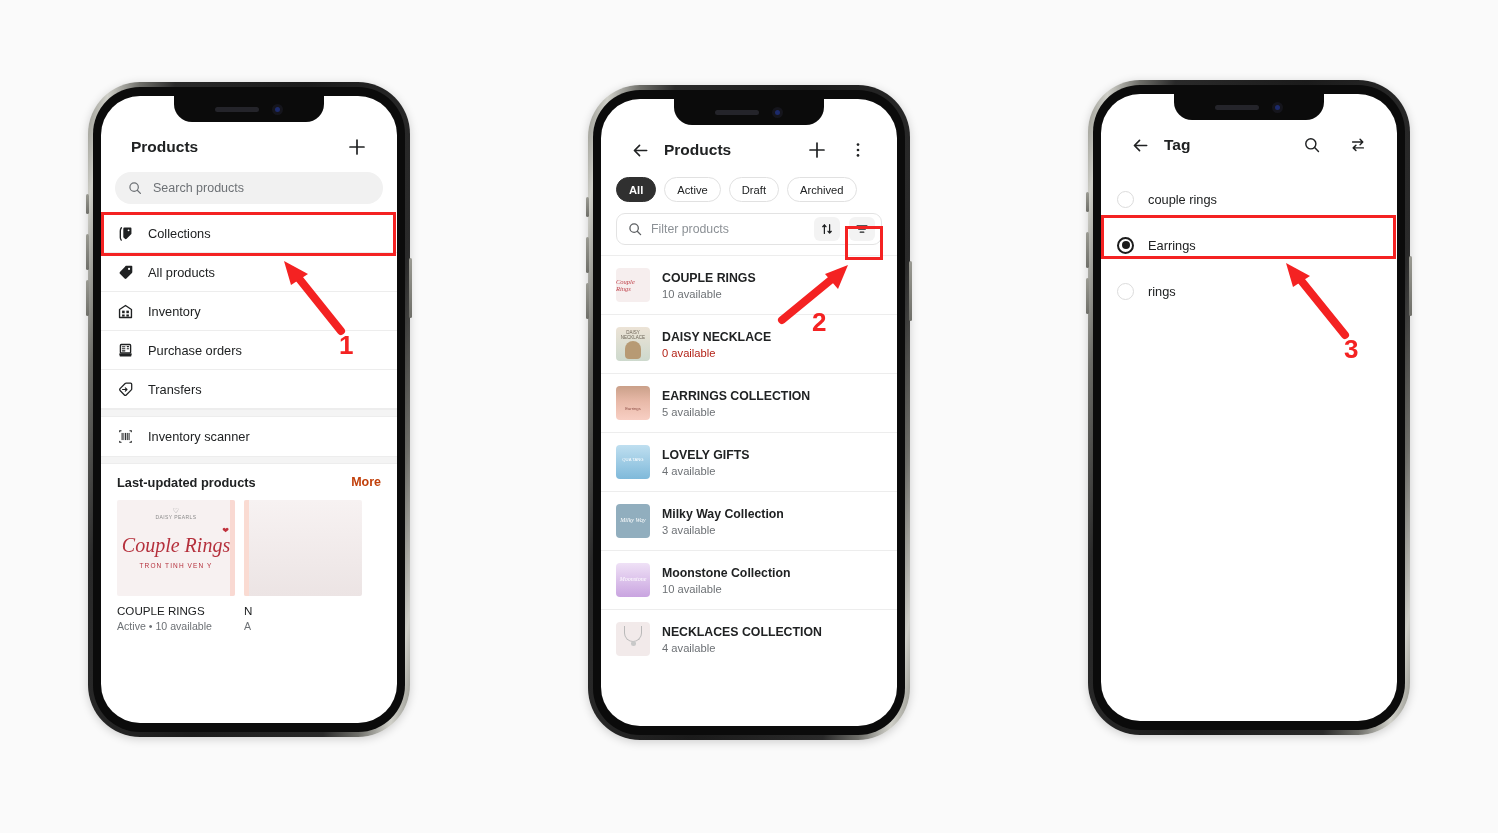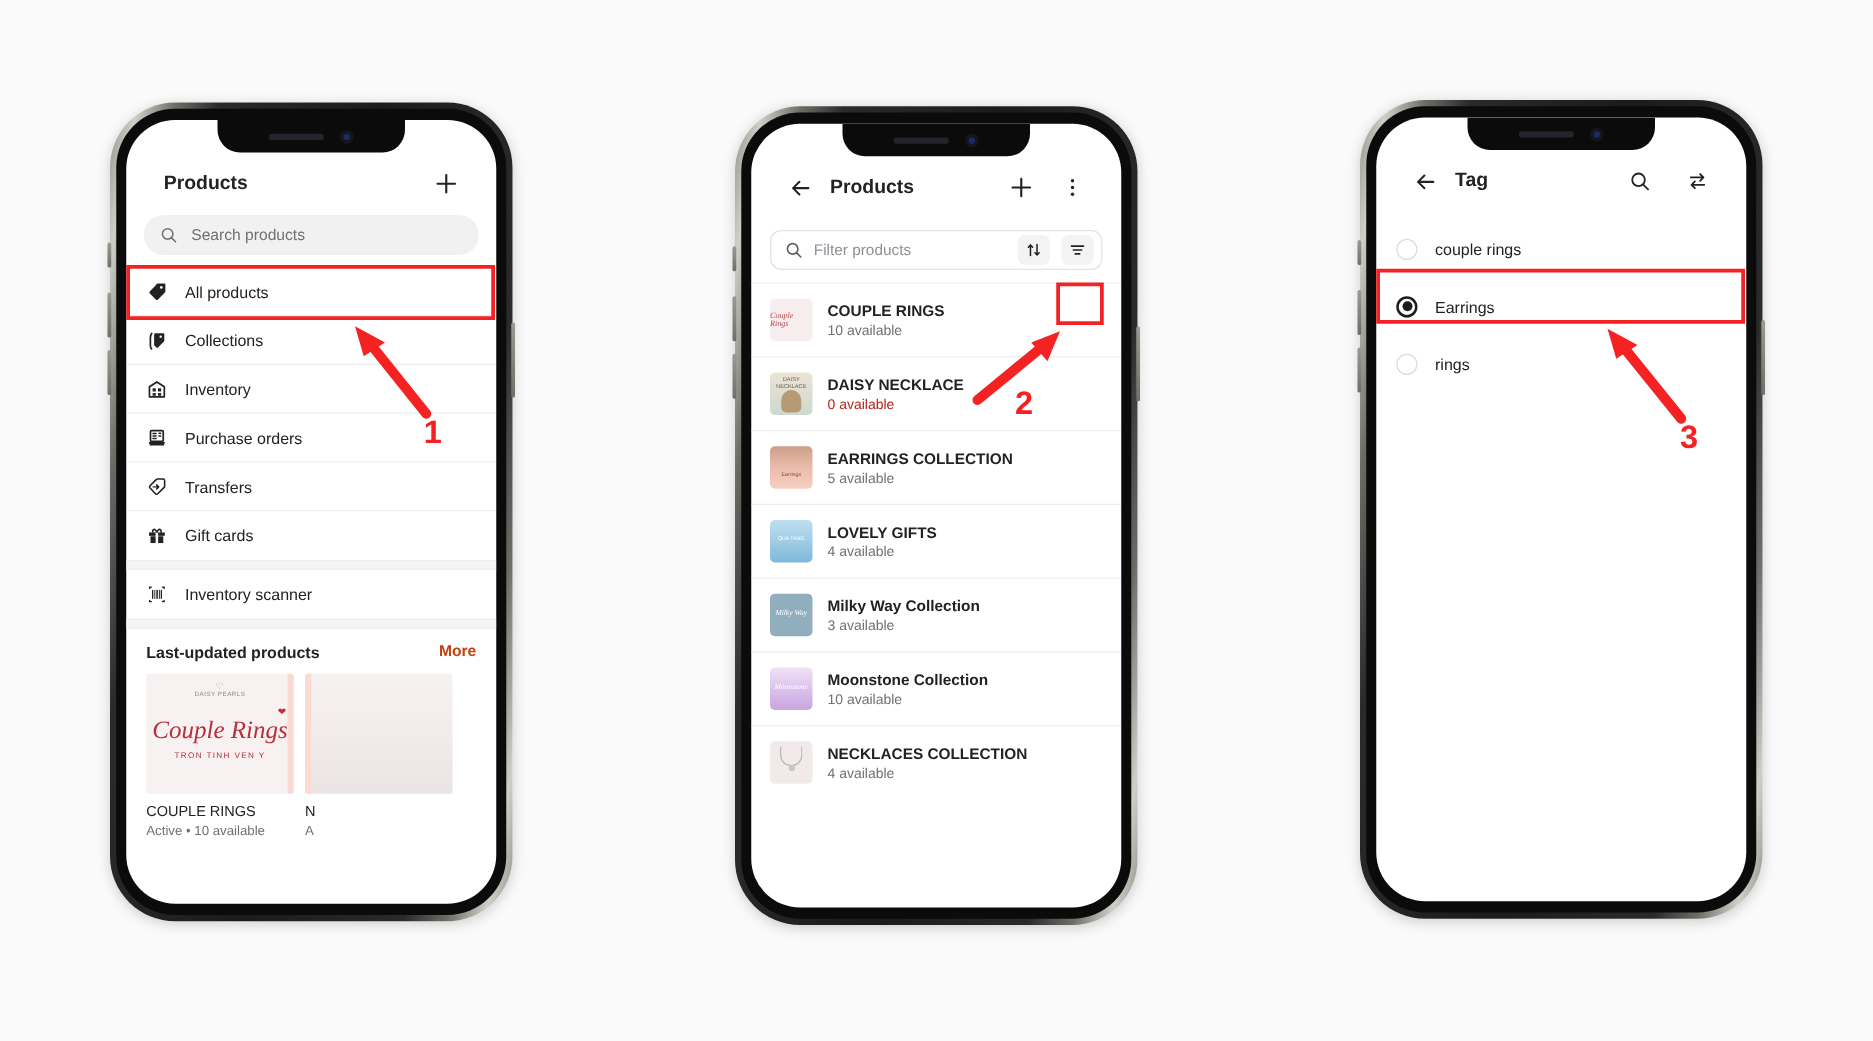--- a/index.html
+++ b/index.html
@@ -168,35 +168,35 @@
                 <path d="M10.6 10.6L14.2 14.2" stroke="#6d7175" stroke-width="1.4" stroke-linecap="round"></path>
               </svg>
           </span>
           <span class="ph">Search products</span>
         </div>
 
         <div class="navlist">
           <div class="navrow">
             <span class="ic">
               <svg width="17" height="17" viewBox="0 0 20 20">
-                  <path d="M10.5 2H17a1 1 0 011 1v6.5a1.5 1.5 0 01-.44 1.06l-6.5 6.5a1.5 1.5 0 01-2.12 0L3.44 11.5a1.5 1.5 0 010-2.12l6-6A1.5 1.5 0 0110.5 2z" fill="#202223"></path>
-                  <circle cx="14.2" cy="5.8" r="1.25" fill="#fff"></circle>
-                </svg>
-            </span>
-            <span>All products</span>
-          </div>
-          <div class="navrow">
-            <span class="ic">
-              <svg width="17" height="17" viewBox="0 0 20 20">
                   <path d="M5.2 3.2c-.9 1.1-1.3 2.4-1.3 3.9v7.7c0 1.2.4 2.2 1.1 3" stroke="#202223" stroke-width="1.6" fill="none" stroke-linecap="round"></path>
                   <path d="M9.5 3H16a1 1 0 011 1v5.9a1.4 1.4 0 01-.41 1L11.3 16.2a1.4 1.4 0 01-2 0L7.4 14.3V4.4A1.4 1.4 0 018.8 3z" fill="#202223"></path>
                   <circle cx="13.6" cy="6.3" r="1.1" fill="#fff"></circle>
                 </svg>
             </span>
             <span>Collections</span>
+          </div>
+          <div class="navrow">
+            <span class="ic">
+              <svg width="17" height="17" viewBox="0 0 20 20">
+                  <path d="M10.5 2H17a1 1 0 011 1v6.5a1.5 1.5 0 01-.44 1.06l-6.5 6.5a1.5 1.5 0 01-2.12 0L3.44 11.5a1.5 1.5 0 010-2.12l6-6A1.5 1.5 0 0110.5 2z" fill="#202223"></path>
+                  <circle cx="14.2" cy="5.8" r="1.25" fill="#fff"></circle>
+                </svg>
+            </span>
+            <span>All products</span>
           </div>
           <div class="navrow">
             <span class="ic">
               <svg width="17" height="17" viewBox="0 0 20 20">
                   <path d="M3 7.6L10 3l7 4.6V17H3V7.6z" stroke="#202223" stroke-width="1.6" fill="none" stroke-linejoin="round"></path>
                   <rect x="6" y="9" width="3" height="3" fill="#202223"></rect>
                   <rect x="11" y="9" width="3" height="3" fill="#202223"></rect>
                   <rect x="6" y="13.5" width="3" height="2.5" fill="#202223"></rect>
                   <rect x="11" y="13.5" width="3" height="2.5" fill="#202223"></rect>
                 </svg>
@@ -215,31 +215,20 @@
           </div>
           <div class="navrow">
             <span class="ic">
               <svg width="17" height="17" viewBox="0 0 20 20">
                   <path d="M10.6 2.6H16a1.3 1.3 0 011.3 1.3v5.4a1.6 1.6 0 01-.47 1.13l-6 6a1.5 1.5 0 01-2.13 0L3.6 11.1a1.5 1.5 0 010-2.13l6-6a1.6 1.6 0 011.03-.37z" stroke="#202223" stroke-width="1.5" fill="none" stroke-linejoin="round"></path>
                   <path d="M6.6 10h5m-1.8-1.9L11.7 10l-1.9 1.9" stroke="#202223" stroke-width="1.4" fill="none" stroke-linecap="round" stroke-linejoin="round"></path>
                 </svg>
             </span>
             <span>Transfers</span>
           </div>
-          <div class="navrow nb">
-            <span class="ic">
-              <svg width="17" height="17" viewBox="0 0 20 20">
-                  <rect x="2.6" y="7" width="14.8" height="3.2" fill="#202223"></rect>
-                  <rect x="4" y="10.6" width="12" height="6.4" fill="#202223"></rect>
-                  <rect x="8.8" y="7" width="2.4" height="10" fill="#fff"></rect>
-                  <path d="M6.2 6.6c-.9-1.6.9-3.1 2.3-2 .7.6 1.1 1.3 1.3 2M13.8 6.6c.9-1.6-.9-3.1-2.3-2-.7.6-1.1 1.3-1.3 2" stroke="#202223" stroke-width="1.5" fill="none" stroke-linecap="round"></path>
-                </svg>
-            </span>
-            <span>Gift cards</span>
-          </div>
         </div>
 
         <div class="gapbar"></div>
 
         <div class="navrow nb">
           <span class="ic">
             <svg width="17" height="17" viewBox="0 0 20 20">
               <path d="M3.2 4.4V3.2h1.6M16.8 4.4V3.2h-1.6M3.2 15.6v1.2h1.6M16.8 15.6v1.2h-1.6" stroke="#202223" stroke-width="1.3" fill="none" stroke-linecap="round"></path>
               <rect x="5.4" y="5.8" width="1.2" height="8.4" fill="#202223"></rect>
               <rect x="7.6" y="5.8" width="0.9" height="8.4" fill="#202223"></rect>
@@ -322,20 +311,34 @@
           </span>
           <span class="ic" style="margin-left:8px;">
             <svg width="18" height="18" viewBox="0 0 20 20">
                 <circle cx="10" cy="4" r="1.5" fill="#202223"></circle>
                 <circle cx="10" cy="10" r="1.5" fill="#202223"></circle>
                 <circle cx="10" cy="16" r="1.5" fill="#202223"></circle>
               </svg>
           </span>
         </div>
 
+        <div class="chips">
+          <div class="chip active">
+              <span>All</span>
+            </div>
+          <div class="chip">
+              <span>Active</span>
+            </div>
+          <div class="chip">
+              <span>Draft</span>
+            </div>
+          <div class="chip">
+              <span>Archived</span>
+            </div>
+        </div>
 
         <div class="filterbar">
           <span class="ic">
             <svg width="14" height="14" viewBox="0 0 16 16">
                 <circle cx="7" cy="7" r="4.8" stroke="#5c5f62" stroke-width="1.5" fill="none"></circle>
                 <path d="M10.6 10.6L14.4 14.4" stroke="#5c5f62" stroke-width="1.5" stroke-linecap="round"></path>
               </svg>
           </span>
           <span class="ph">Filter products</span>
           <span class="sqbtn">

